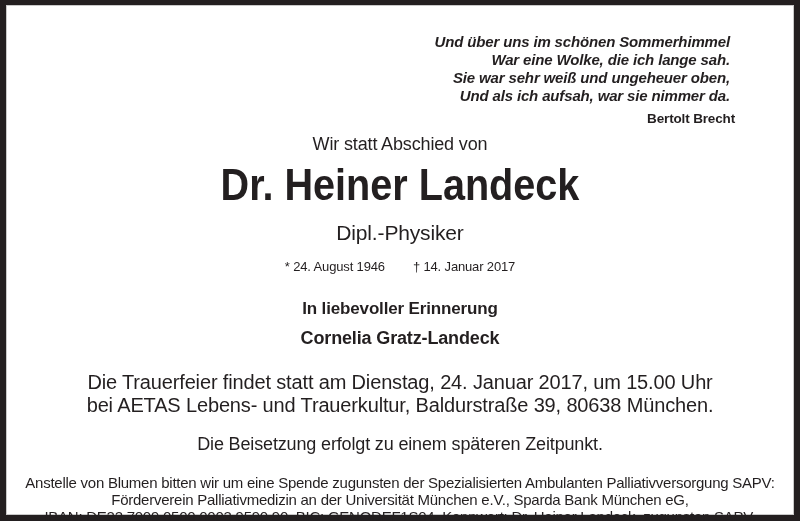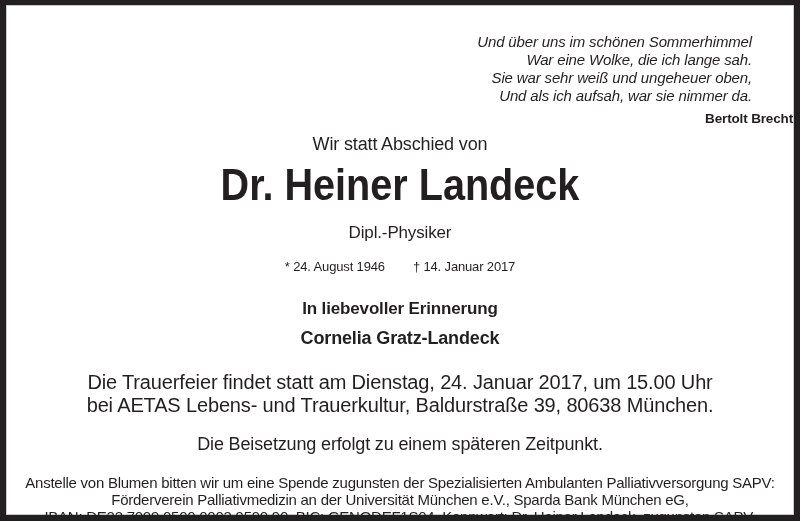--- a/index.html
+++ b/index.html
@@ -26,49 +26,50 @@
   .inner {
     box-sizing: border-box;
     width: 100%;
     height: 100%;
     border: 1px solid #c9c9c9;
     padding-top: 27px;
     text-align: center;
   }
   .poem {
     text-align: right;
-    padding-right: 41px;
+    padding-right: 63px;
     font-style: italic;
-    font-weight: 400;
+    font-weight: 700;
     font-size: 15px;
     line-height: 18px;
   }
   .poem-author {
     text-align: right;
+    padding-right: 58px;
     font-weight: bold;
     font-size: 13.5px;
     line-height: 15px;
     margin-top: 6px;
   }
   .farewell {
     margin-top: 8px;
     font-size: 18px;
     line-height: 21px;
   }
   .name {
     margin: 8px 0 0 0;
     font-size: 44px;
     line-height: 44px;
     font-weight: bold;
     letter-spacing: 0;
     transform: scaleX(0.9);
   }
   .degree {
     margin-top: 16px;
-    font-size: 17px;
+    font-size: 21px;
     line-height: 20px;
   }
   .dates {
     margin-top: 13px;
     font-size: 13px;
     line-height: 21px;
   }
   .dates .death { margin-left: 28px; }
   .memory {
     margin-top: 22px;

